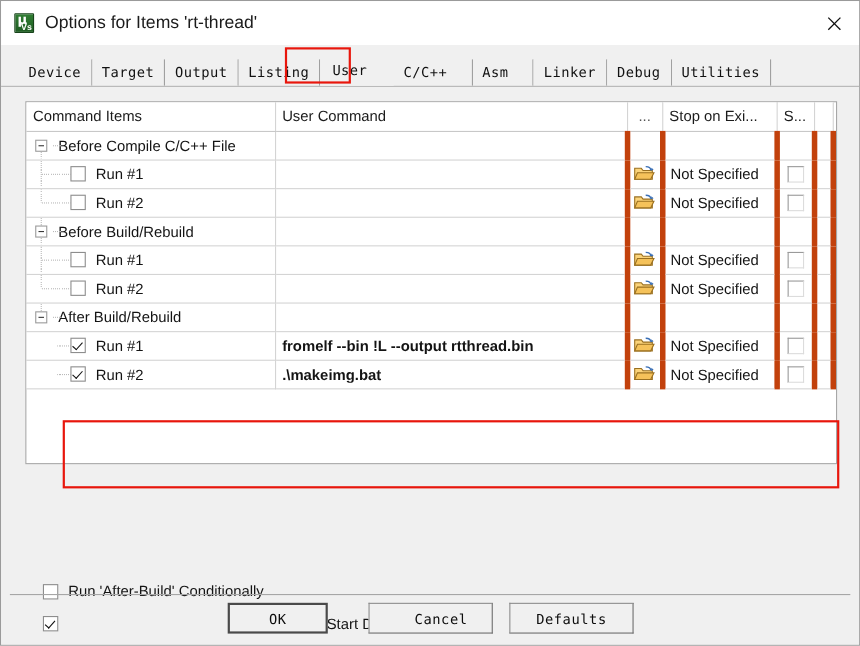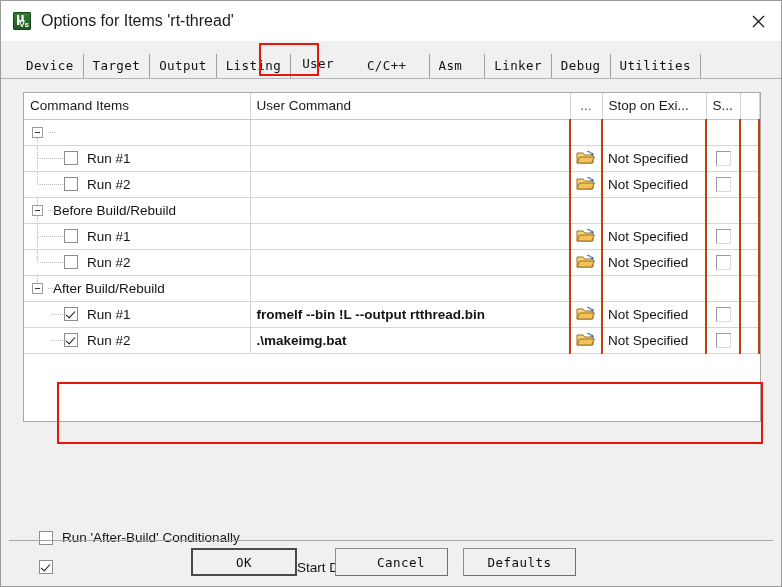--- a/index.html
+++ b/index.html
@@ -171,21 +171,21 @@
     box-sizing: border-box;
     border-right: 1px solid #d4d4d4;
     border-bottom: 1px solid #c8c8c8;
     white-space: nowrap;
     overflow: hidden;
   }
   table#grid th.c-dots { text-align: center; padding: 4px 2px; color: #555; }
   table#grid td {
     height: 25px;
     padding: 0;
-    border-right: 2px solid #c2410c;
+    border-right: 5px solid #c2410c;
     border-bottom: 1px solid #d4d4d4;
     background: #ffffff;
     vertical-align: middle;
     overflow: hidden;
     white-space: nowrap;
   }
   table#grid td.col-items {
     border-right: 1px solid #d4d4d4;
     padding-left: 0;
   }
@@ -382,21 +382,21 @@
     color: #0c0c0c;
     display: flex;
     align-items: center;
     justify-content: center;
     box-sizing: border-box;
     cursor: default;
   }
   .dlg-btn.default {
     border: 2px solid #4a4a4a;
   }
-  #btn-ok     { left: 190px; width: 106px; }
+  #btn-ok     { left: 206px; width: 91px; }
   #btn-cancel { left: 334px; width: 113px; padding-left: 19px; }
   #btn-defaults { left: 462px; width: 113px; }
   #btn-help   { left: 656px; width: 113px; }
 </style>
 </head>
 <body>
 
 <div id="window">
 
   <div id="titlebar">
@@ -467,20 +467,21 @@
           </tr>
         </thead>
         <tbody>
 
           <tr class="group-row">
             <td class="col-items">
               <div class="tree-cell">
                 <div class="tree-vline" style="top:12px;"></div>
                 <div class="expander"></div>
                 <div class="tree-hline" style="left:24px;width:8px;"></div>
+                <span class="group-label">Before Compile C/C++ File</span>
               </div>
             </td>
             <td class="col-cmd"></td>
             <td></td>
             <td></td>
             <td></td>
             <td class="no-border-right"></td>
           </tr>
 
           <tr>

